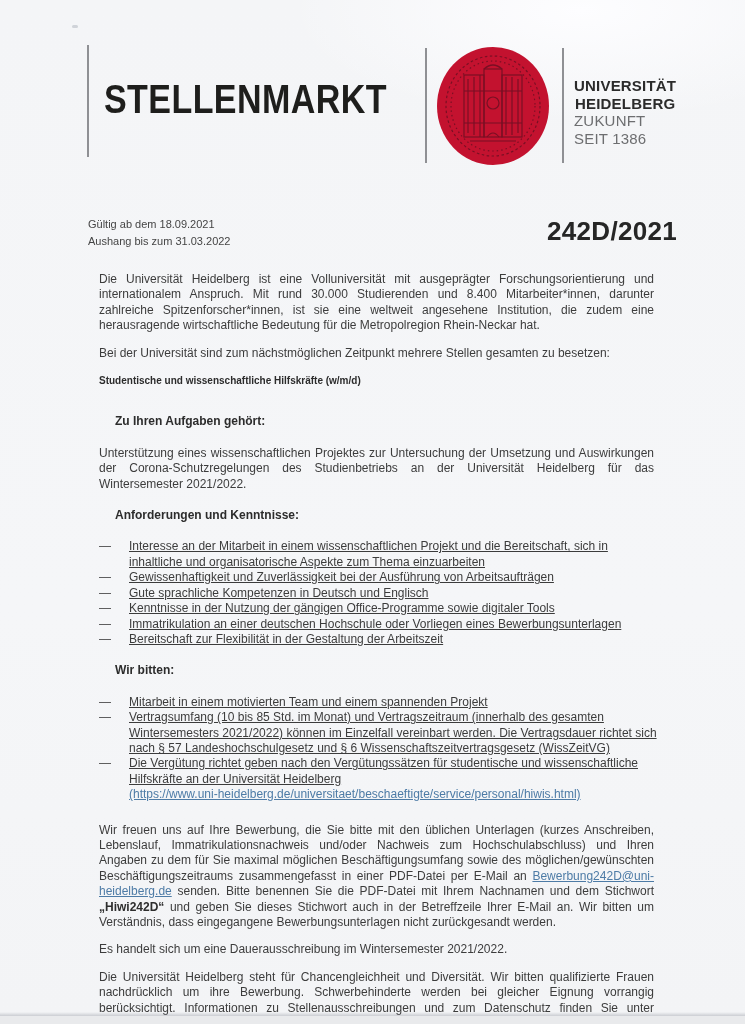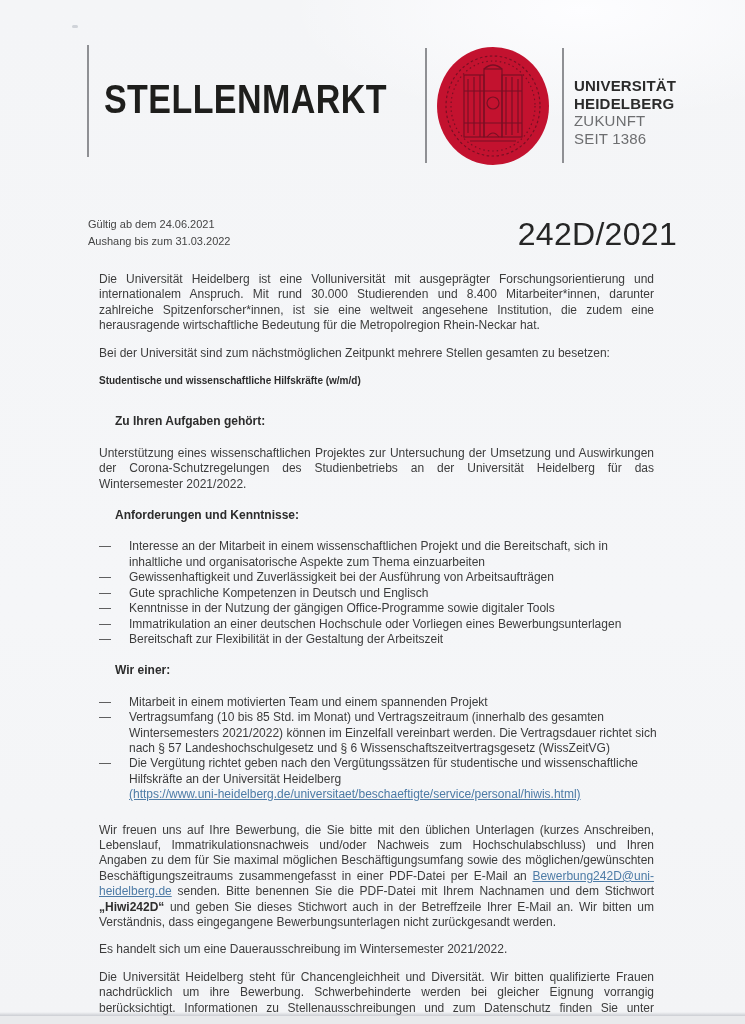--- a/index.html
+++ b/index.html
@@ -26,40 +26,40 @@
   .page-title{
     position:absolute;left:104px;top:76px;
     font-size:41px;font-weight:bold;color:#1e1e1c;
     letter-spacing:.5px;white-space:nowrap;
     transform:scaleX(.83);transform-origin:left center;
   }
   .seal-rule-left{position:absolute;left:425px;top:48px;width:2px;height:115px;background:#8f9094;}
   .seal-rule-right{position:absolute;left:562px;top:48px;width:2px;height:115px;background:#8f9094;}
   .seal{position:absolute;left:434px;top:45px;width:118px;height:122px;}
   .logo-text{position:absolute;left:574px;top:77px;line-height:17.5px;font-size:15px;}
-  .logo-text .b{font-weight:bold;color:#2b2b2b;letter-spacing:.2px;}
+  .logo-text .b{font-weight:bold;color:#2b2b2b;letter-spacing:.2px;text-align:center;}
   .logo-text .g{color:#6d6e70;letter-spacing:.2px;}
 
   
   .validity{position:absolute;left:88px;top:216px;font-size:11px;color:#454545;line-height:16.5px;}
-  .ref-number{position:absolute;right:68px;top:216px;font-size:32px;font-weight:normal;color:#262626;letter-spacing:.3px;margin-left:9px;}
+  .ref-number{position:absolute;right:68px;top:216px;font-size:26px;font-weight:bold;color:#262626;letter-spacing:.3px;margin-left:9px;}
 
   
   .content{
     position:absolute;left:99px;top:272px;width:563px;
     font-size:12px;line-height:15.4px;color:#3c3c3c;
   }
   .content p{margin:0 8px 12px 0;}
   .just{text-align:justify;}
   h2.position{font-size:10px;font-weight:bold;color:#2c2c2c;margin:0 0 26px 0;}
   h3.sec{font-size:12px;font-weight:bold;color:#2c2c2c;margin:16px;}
   ul.dash-list{list-style:none;margin:0 0 12px 0;padding:0;}
   ul.dash-list li{display:flex;}
   ul.dash-list .dash{flex:0 0 30px;color:#4a4a4a;}
-  ul.dash-list .txt{flex:1;}
+  ul.dash-list .txt{flex:1;text-decoration:underline;}
   .lnk{color:#4d7ba6;text-decoration:underline;cursor:pointer;}
   a.block-lnk{display:inline-block;}
   b.kw{color:#2e2e2e;}
   .offer-gap{height:8px;}
 </style>
 </head>
 <body>
 
 <div class="page">
 
@@ -96,21 +96,21 @@
   <div class="seal-rule-right"></div>
 
   <div class="logo-text">
     <div class="b">UNIVERSITÄT</div>
     <div class="b">HEIDELBERG</div>
     <div class="g">ZUKUNFT</div>
     <div class="g">SEIT 1386</div>
   </div>
 
   <div class="validity">
-    <div>Gültig ab dem 24.06.2021</div>
+    <div>Gültig ab dem 18.09.2021</div>
     <div>Aushang bis zum 31.03.2022</div>
   </div>
   <div class="ref-number">242D/2021</div>
 
   <div class="content">
 
     <p class="just">Die Universität Heidelberg ist eine Volluniversität mit ausgeprägter Forschungsorientierung und internationalem Anspruch. Mit rund 30.000 Studierenden und 8.400 Mitarbeiter*innen, darunter zahlreiche Spitzenforscher*innen, ist sie eine weltweit angesehene Institution, die zudem eine herausragende wirtschaftliche Bedeutung für die Metropolregion Rhein-Neckar hat.</p>
 
     <p>Bei der Universität sind zum nächstmöglichen Zeitpunkt mehrere Stellen gesamten zu besetzen:</p>
 
@@ -140,21 +140,21 @@
       <li>
         <span class="dash">—</span>
         <span class="txt">Immatrikulation an einer deutschen Hochschule oder Vorliegen eines Bewerbungsunterlagen</span>
       </li>
       <li>
         <span class="dash">—</span>
         <span class="txt">Bereitschaft zur Flexibilität in der Gestaltung der Arbeitszeit</span>
       </li>
     </ul>
 
-    <h3 class="sec">Wir einer:</h3>
+    <h3 class="sec">Wir bitten:</h3>
     <ul class="dash-list">
       <li>
         <span class="dash">—</span>
         <span class="txt">Mitarbeit in einem motivierten Team und einem spannenden Projekt</span>
       </li>
       <li>
         <span class="dash">—</span>
         <span class="txt">Vertragsumfang (10 bis 85 Std. im Monat) und Vertragszeitraum (innerhalb des gesamten Wintersemesters 2021/2022) können im Einzelfall vereinbart werden. Die Vertragsdauer richtet sich nach § 57 Landeshochschulgesetz und § 6 Wissenschaftszeitvertragsgesetz (WissZeitVG)</span>
       </li>
       <li>

